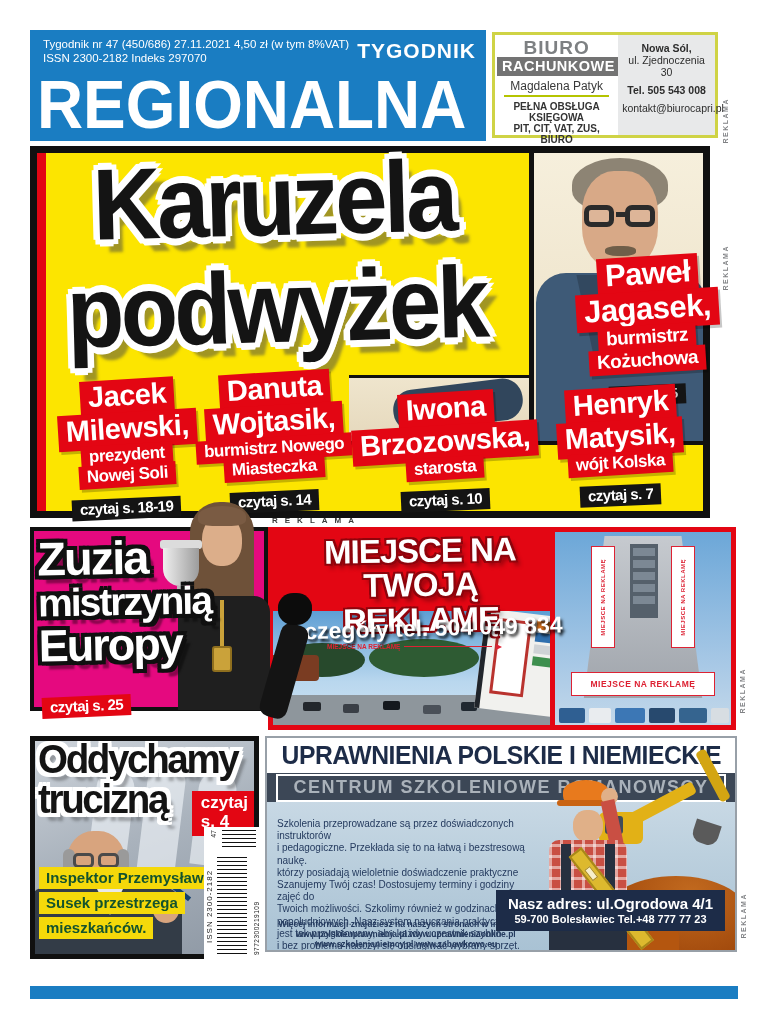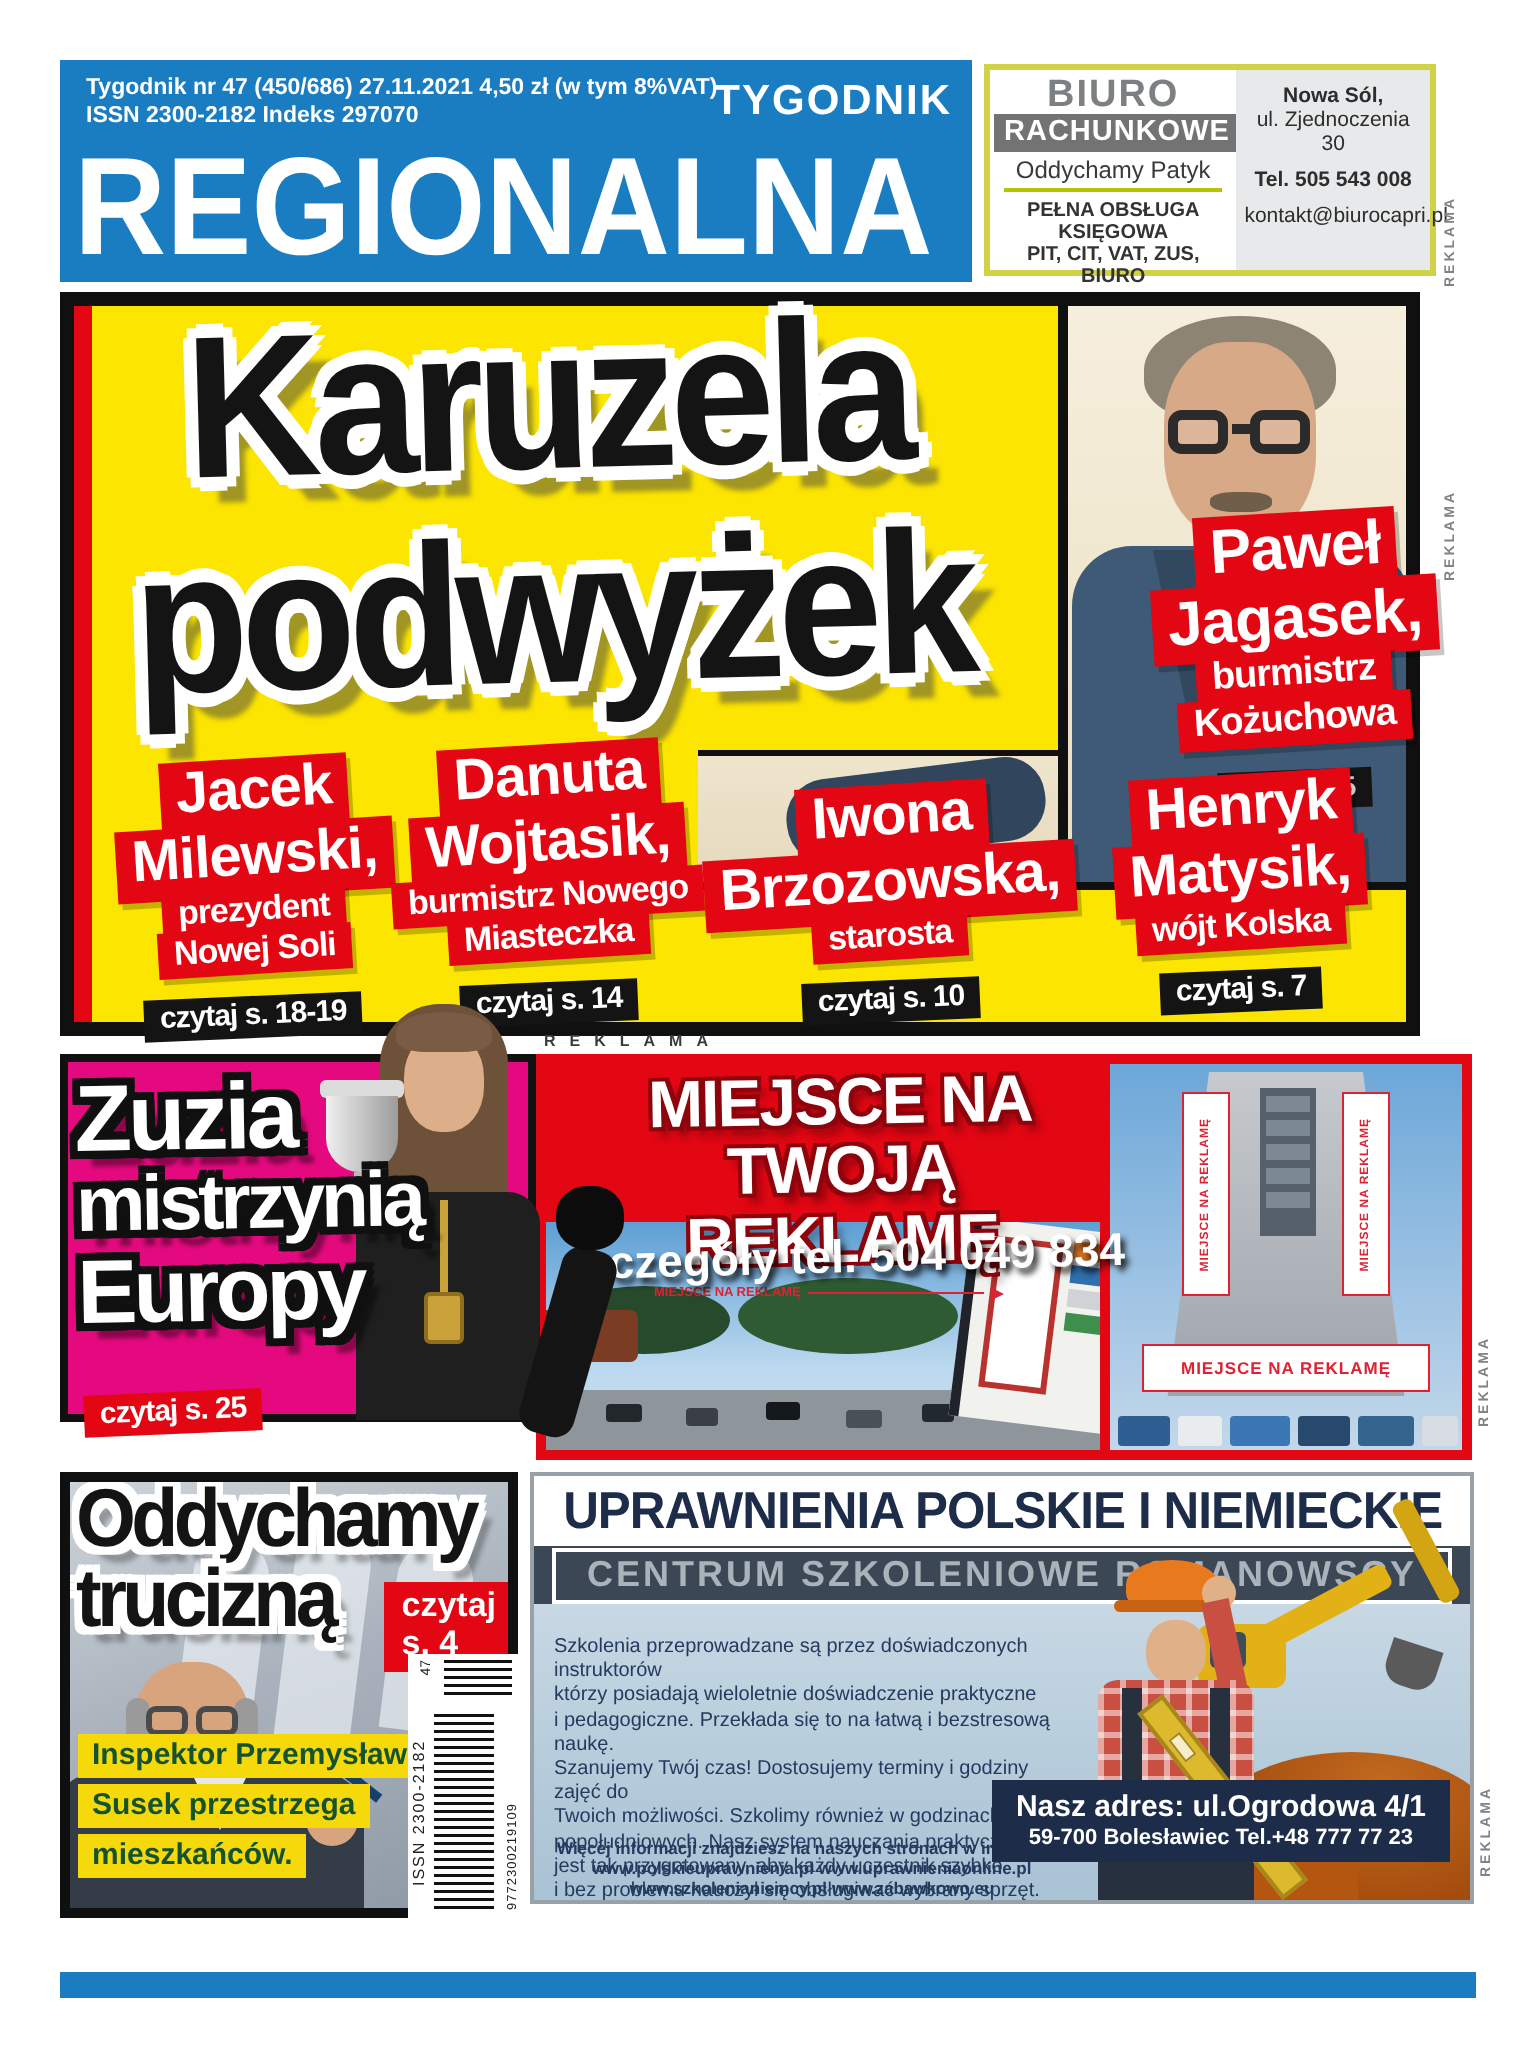--- a/index.html
+++ b/index.html
@@ -3,21 +3,21 @@
 <meta charset="utf-8">
 <style>
   * { margin:0; padding:0; box-sizing:border-box; }
   body { background:#fff; font-family:"Liberation Sans", sans-serif; }
   #page { position:relative; width:759px; height:1024px; background:#fff; overflow:hidden;
           font-family:"Liberation Sans", sans-serif; }
   .abs { position:absolute; }
 
   
   .masthead { left:30px; top:30px; width:456px; height:111px; background:#1a7dc2; }
-  .issue-line { position:absolute; left:13px; color:#fff; font-weight:700; font-size:11.5px; white-space:nowrap; }
+  .issue-line { position:absolute; left:13px; color:#fff; font-weight:400; font-size:11.5px; white-space:nowrap; }
   .issue1 { top:8px; } .issue2 { top:22px; }
   .tygodnik { position:absolute; right:10px; top:9px; color:#fff; font-weight:900; font-size:21px; letter-spacing:1px; }
   .regionalna { position:absolute; left:7px; top:40px; color:#fff; font-weight:900; font-size:62px;
                 line-height:1; letter-spacing:0px; transform:scale(1.03,1.12); transform-origin:left top; white-space:nowrap; }
 
   
   .biuro { left:492px; top:32px; width:226px; height:106px; border:3px solid #cfd345; background:#fff; display:flex; }
   .biuro-left { width:56%; padding:3px 2px; text-align:center; background:#fff; }
   .biuro-right { width:44%; background:#e8e9ea; padding:7px 4px; text-align:center; font-size:10.5px; color:#2d2d2d; }
   .biuro-name { color:#7d8082; font-weight:900; font-size:19px; letter-spacing:1px; line-height:1; }
@@ -217,21 +217,21 @@
     <div class="issue-line issue1">Tygodnik nr 47 (450/686) 27.11.2021 4,50 zł (w tym 8%VAT)</div>
     <div class="issue-line issue2">ISSN 2300-2182 Indeks 297070</div>
     <div class="tygodnik">TYGODNIK</div>
     <div class="regionalna">REGIONALNA</div>
   </div>
 
   <div class="abs biuro">
     <div class="biuro-left">
       <div class="biuro-name">BIURO</div>
       <div><span class="biuro-rach">RACHUNKOWE</span></div>
-      <div><span class="biuro-person">Oddychamy Patyk</span></div>
+      <div><span class="biuro-person">Magdalena Patyk</span></div>
       <div class="biuro-l4">PEŁNA OBSŁUGA KSIĘGOWA</div>
       <div class="biuro-l5">PIT, CIT, VAT, ZUS, BIURO</div>
       <div class="biuro-zap">Zapraszamy!</div>
     </div>
     <div class="biuro-right">
       <div class="biuro-b">Nowa Sól,</div>
       <div>ul. Zjednoczenia 30</div>
       <div class="biuro-gap"></div>
       <div class="biuro-b">Tel. 505 543 008</div>
       <div class="biuro-gap"></div>
@@ -454,22 +454,22 @@
         </div>
     </div>
     <div class="tr-band1">
       <div class="tr-title">UPRAWNIENIA POLSKIE I NIEMIECKIE</div>
     </div>
     <div class="tr-band2">
       <div class="tr-sub">CENTRUM SZKOLENIOWE ROMANOWSCY</div>
     </div>
     <div class="tr-body">
       <div>Szkolenia przeprowadzane są przez doświadczonych instruktorów</div>
+      <div>i pedagogiczne. Przekłada się to na łatwą i bezstresową naukę.</div>
       <div>którzy posiadają wieloletnie doświadczenie praktyczne</div>
-      <div>i pedagogiczne. Przekłada się to na łatwą i bezstresową naukę.</div>
       <div>Szanujemy Twój czas! Dostosujemy terminy i godziny zajęć do</div>
       <div>Twoich możliwości. Szkolimy również w godzinach</div>
       <div>popołudniowych. Nasz system nauczania praktycznego</div>
       <div>jest tak przygotowany, aby każdy uczestnik szybko</div>
       <div>i bez problemu nauczył się obsługiwać wybrany sprzęt.</div>
       <div class="bold">Zapraszamy do współpracy - na prawdę warto!</div>
     </div>
     <div class="tr-info">
       <div class="b">Więcej informacji znajdziesz na naszych stronach w internecie:</div>
       <div>www.polskieuprawnienia.pl   www.uprawnieniaonline.pl</div>

